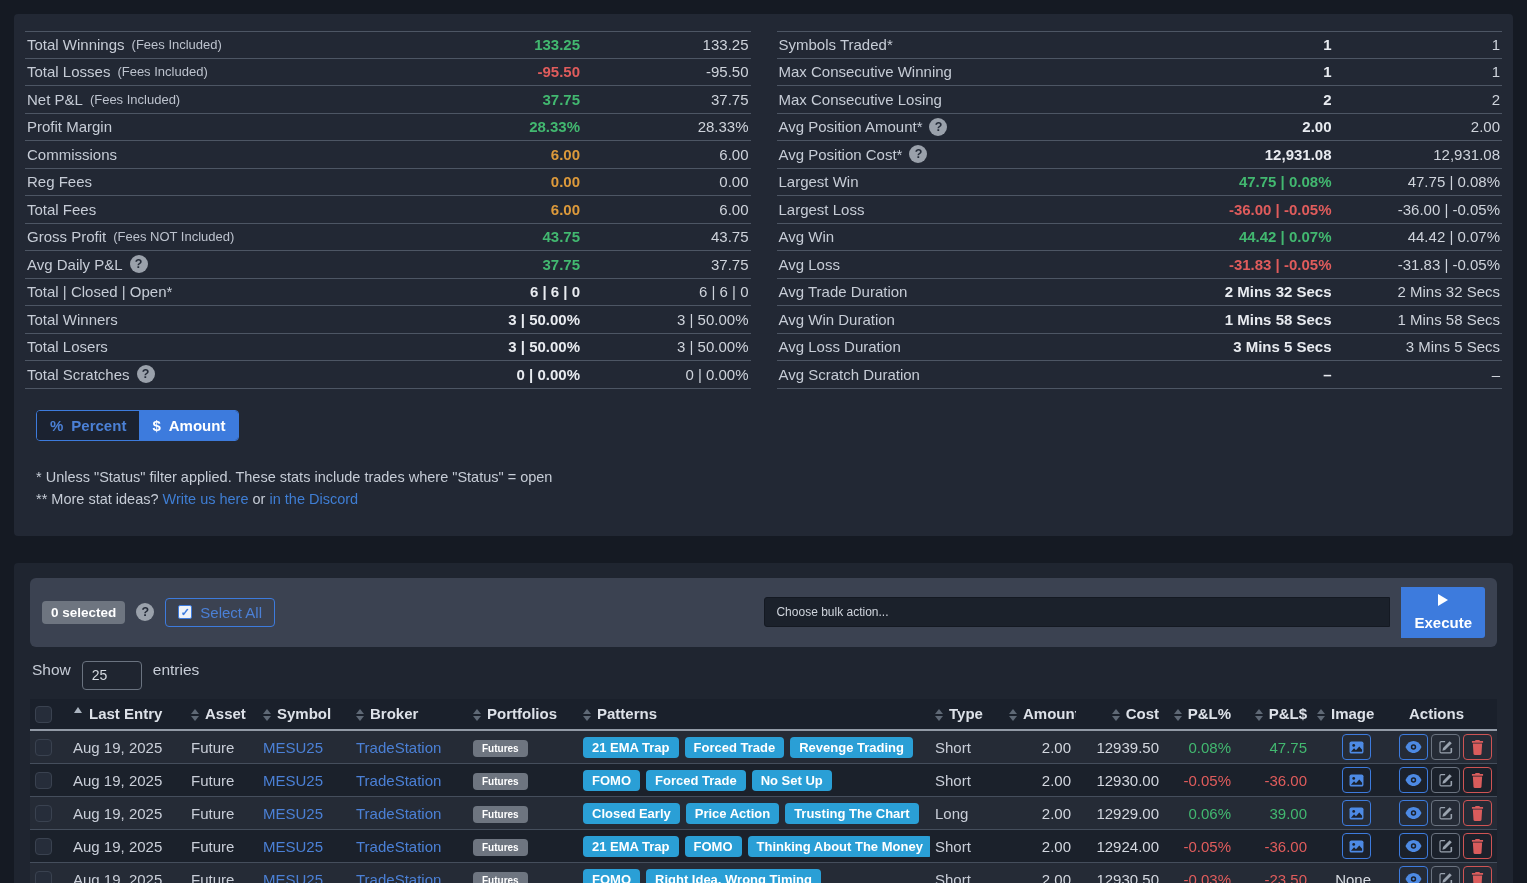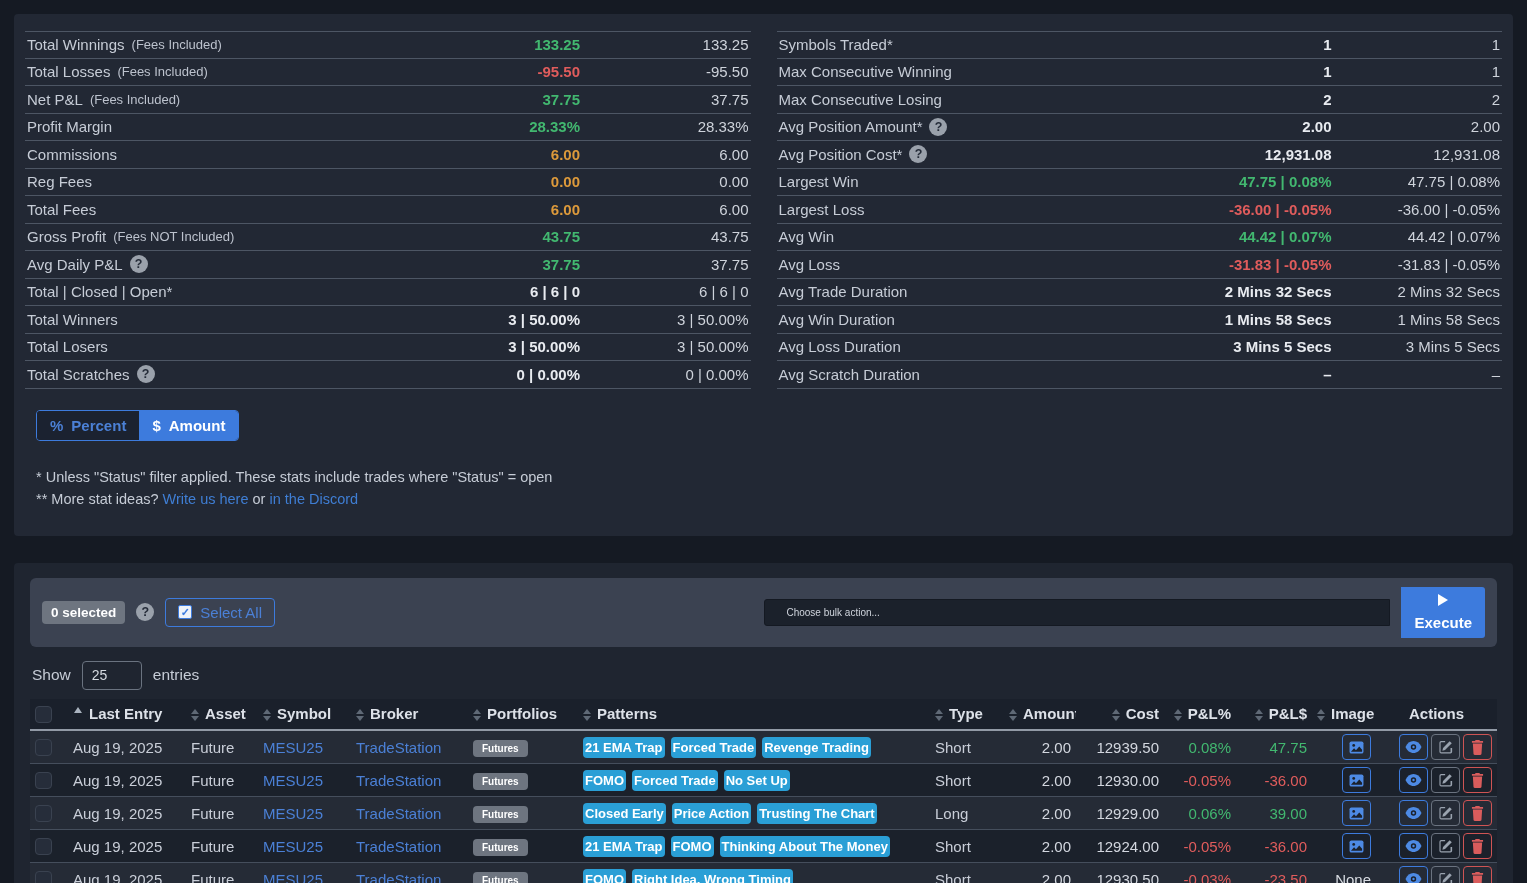--- a/index.html
+++ b/index.html
@@ -29,38 +29,38 @@
   .tbtn .tico{font-weight:700;}
   .tbtn-percent{background:#1b2230; color:var(--link); font-weight:600;}
   .tbtn-amount{background:var(--accent); color:#fff; font-weight:700;}
   .footnotes{margin:25px 11px 0; font-size:14.5px; line-height:22px; color:#c6ccd6;}
   .flink{color:#3f7ed4; cursor:pointer; text-decoration:none;}
   .trades-card{margin-top:27px; padding:15px 16px 0; background:#1f2530; height:322px; border-radius:4px 4px 0 0;}
   .bulkbar{background:#3b4251; border-radius:6px; padding:9px 12px; display:flex; align-items:center; gap:11px;}
   .sel-badge{background:var(--badge-gray); color:#fff; font-weight:700; font-size:13.5px; padding:4px 9px; border-radius:4px;}
   .selall{display:flex; align-items:center; gap:8px; border:1px solid var(--accent); border-radius:4px; padding:5px 12px; color:var(--link); font-size:15px; background:transparent; cursor:pointer;}
   .selall-box{width:14px; height:14px; border-radius:2px; background:#eef2f8; border:1px solid var(--accent); color:var(--accent); font-size:11px; font-weight:700; display:flex; align-items:center; justify-content:center;}
-  .bulk-select{margin-left:auto; width:626px; background:#1b212b; border:1px solid #141922; color:#cfd4dc; font-size:10px; padding:7px 21px; border-radius:3px 0 0 3px; cursor:pointer;}
+  .bulk-select{margin-left:auto; width:626px; background:#1b212b; border:1px solid #141922; color:#cfd4dc; font-size:12px; padding:7px 11px; border-radius:3px 0 0 3px; cursor:pointer;}
   .exec-btn{display:flex; align-items:center; gap:8px; background:var(--accent); color:#fff; font-weight:600; font-size:15px; padding:7px 13px; border-radius:0 3px 3px 0; cursor:pointer;flex-direction:column;}
-  .controls{display:flex; align-items:center; margin:14px 2px 9px; font-size:15.5px; color:#c6ccd6;}
+  .controls{display:flex; margin:14px 2px 9px; font-size:15.5px; color:#c6ccd6;}
   .show-input{width:60px; height:29px; margin:0 11px; background:transparent; border:1px solid #6a7380; border-radius:4px; color:#d5dae0; padding:0 9px; font-size:14px; font-family:inherit;}
   .search-wrap{margin-left:auto; display:flex; align-items:center; gap:9px;}
   .search-input{width:178px; height:27px; background:transparent; border:1px solid #6a7380; border-radius:3px; color:#d5dae0; padding:0 7px; font-size:14px; font-family:inherit;}
   table.trades{width:100%; border-collapse:collapse; table-layout:fixed; font-size:15px;}
   thead tr{background:#1a202b;}
   thead th{padding:6px 5px; font-weight:700; color:#dde1e8; text-align:left; border-bottom:2px solid #929aa6; white-space:nowrap; overflow:hidden;}
   thead th.al-r{text-align:right;} thead th.al-c{text-align:center;}
   tbody td{padding:3px 5px; height:30px; border-bottom:1px solid #454e5c; vertical-align:middle; color:#c9ced8; white-space:nowrap; overflow:hidden;}
   tbody tr:last-child td{border-bottom:2px solid #7e8794;}
   tr.odd{background:#252b36;} tr.even{background:#1b212b;}
   .c-num{text-align:right; color:#d3d7df;}
   .c-num.pos{color:var(--green);} .c-num.neg{color:var(--red);}
   .c-img,.c-act{text-align:right;}
   .tlink{color:var(--link); cursor:pointer; text-decoration:none;}
-  .badge{background:var(--badge-cyan); color:#fff; font-weight:700; font-size:13px; padding:3px 2px; border-radius:4px; margin-right:6px; display:inline-block; cursor:pointer;}
+  .badge{background:var(--badge-cyan); color:#fff; font-weight:700; font-size:13px; padding:3px 9px; border-radius:4px; margin-right:6px; display:inline-block; cursor:pointer;}
   .pbadge{background:var(--badge-gray); color:#fff; font-weight:700; font-size:10px; padding:3px 9px; border-radius:4px; display:inline-block; cursor:pointer;}
   .cbx{display:inline-block; width:17px; height:17px; border-radius:4px; background:#262d3a; border:1px solid #3a4250; cursor:pointer; vertical-align:middle;}
   .abtn{display:inline-flex; align-items:center; justify-content:center; width:29px; height:26px; border-radius:4px; border:1.5px solid; background:transparent; vertical-align:middle; cursor:pointer;}
   .abtn.b-eye{border-color:var(--accent);}
   .abtn.b-edit{border-color:#6b7380; margin-left:3px;}
   .abtn.b-trash{border-color:#cf5454; margin-left:3px;}
   .abtn.b-img{border-color:var(--accent);}
   .none-txt{color:#d8dce2;}
   .sort-both{display:inline-flex; flex-direction:column; gap:2px; margin-right:6px; vertical-align:middle;}
   .tri-u{width:0;height:0;border-left:4px solid transparent;border-right:4px solid transparent;border-bottom:5px solid #5f6976;}

